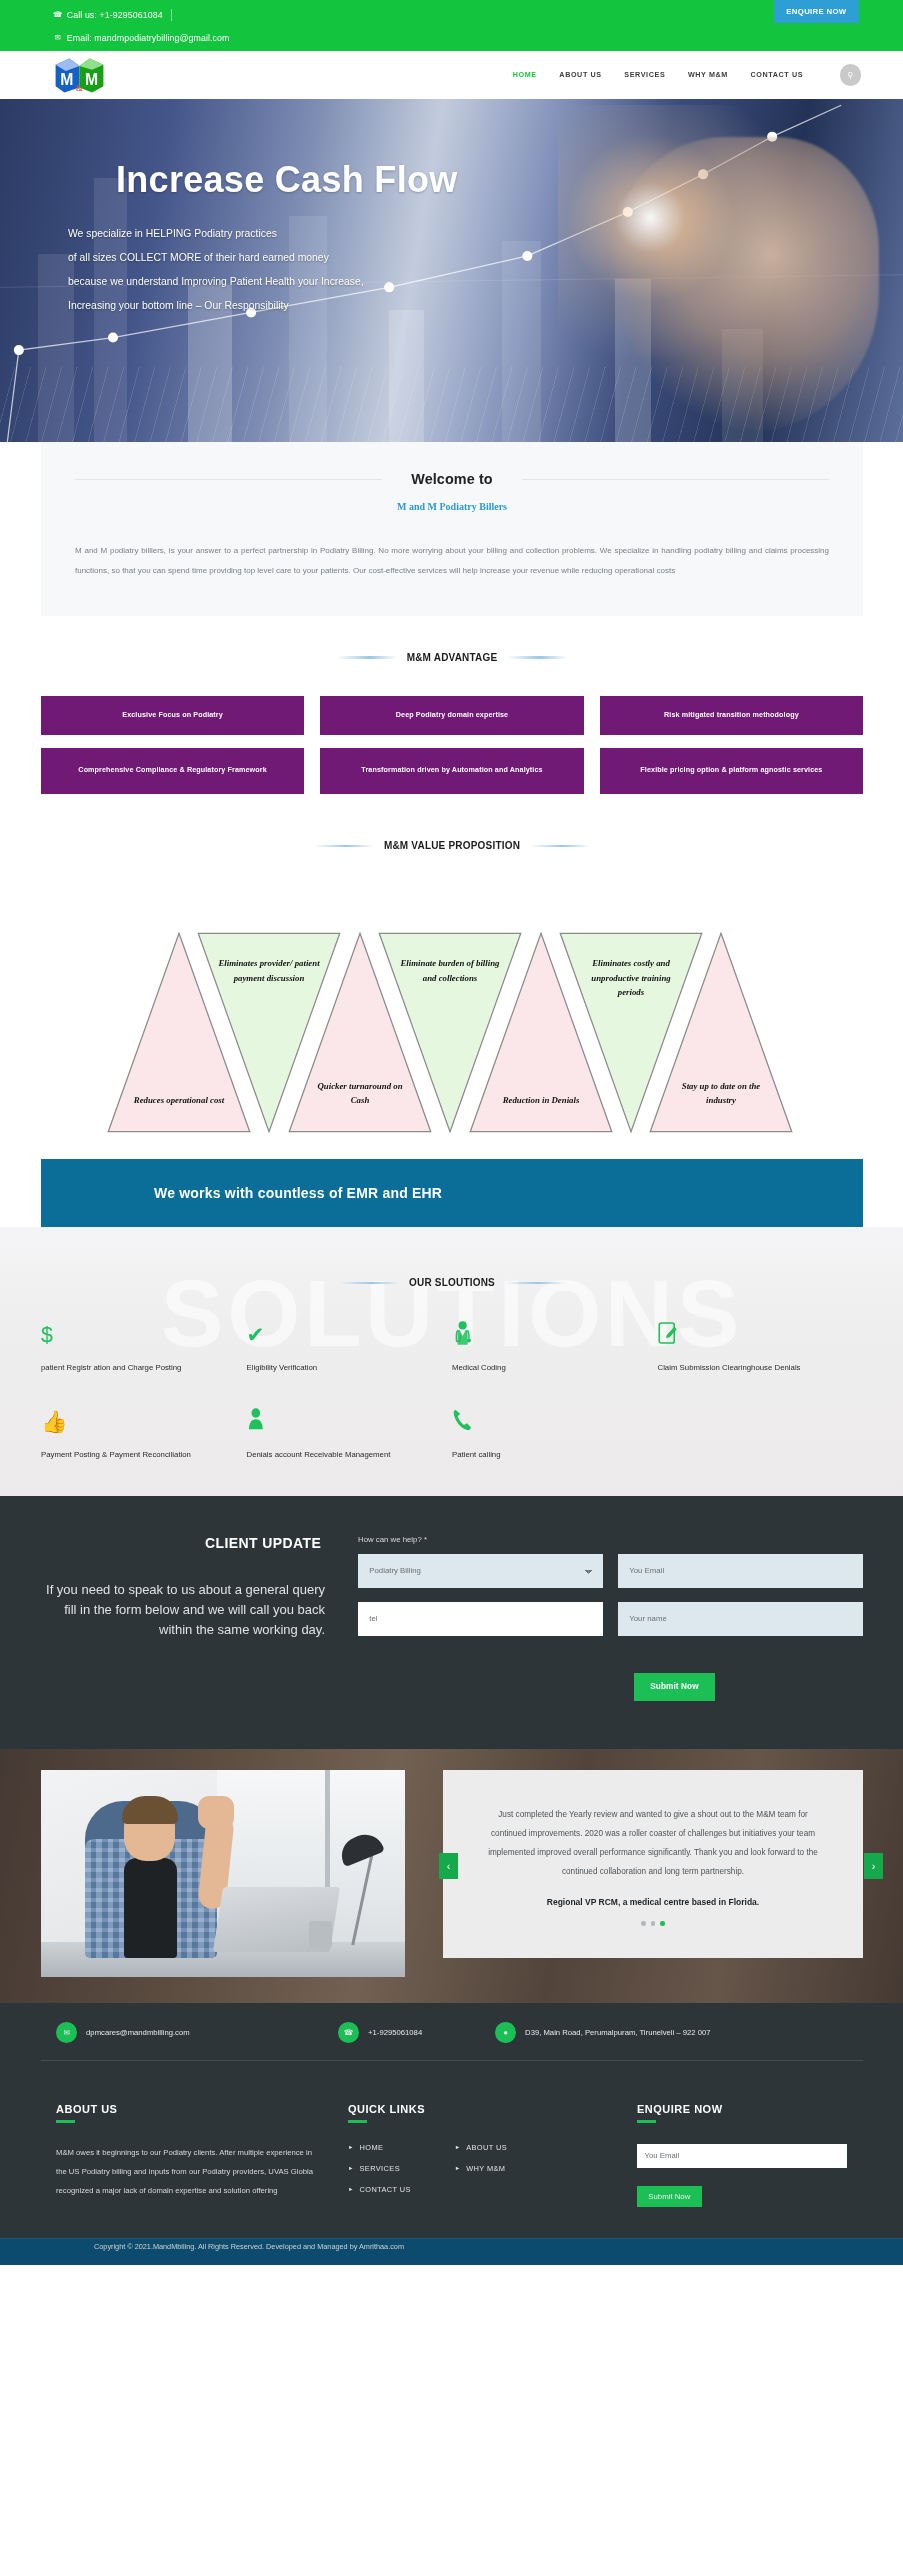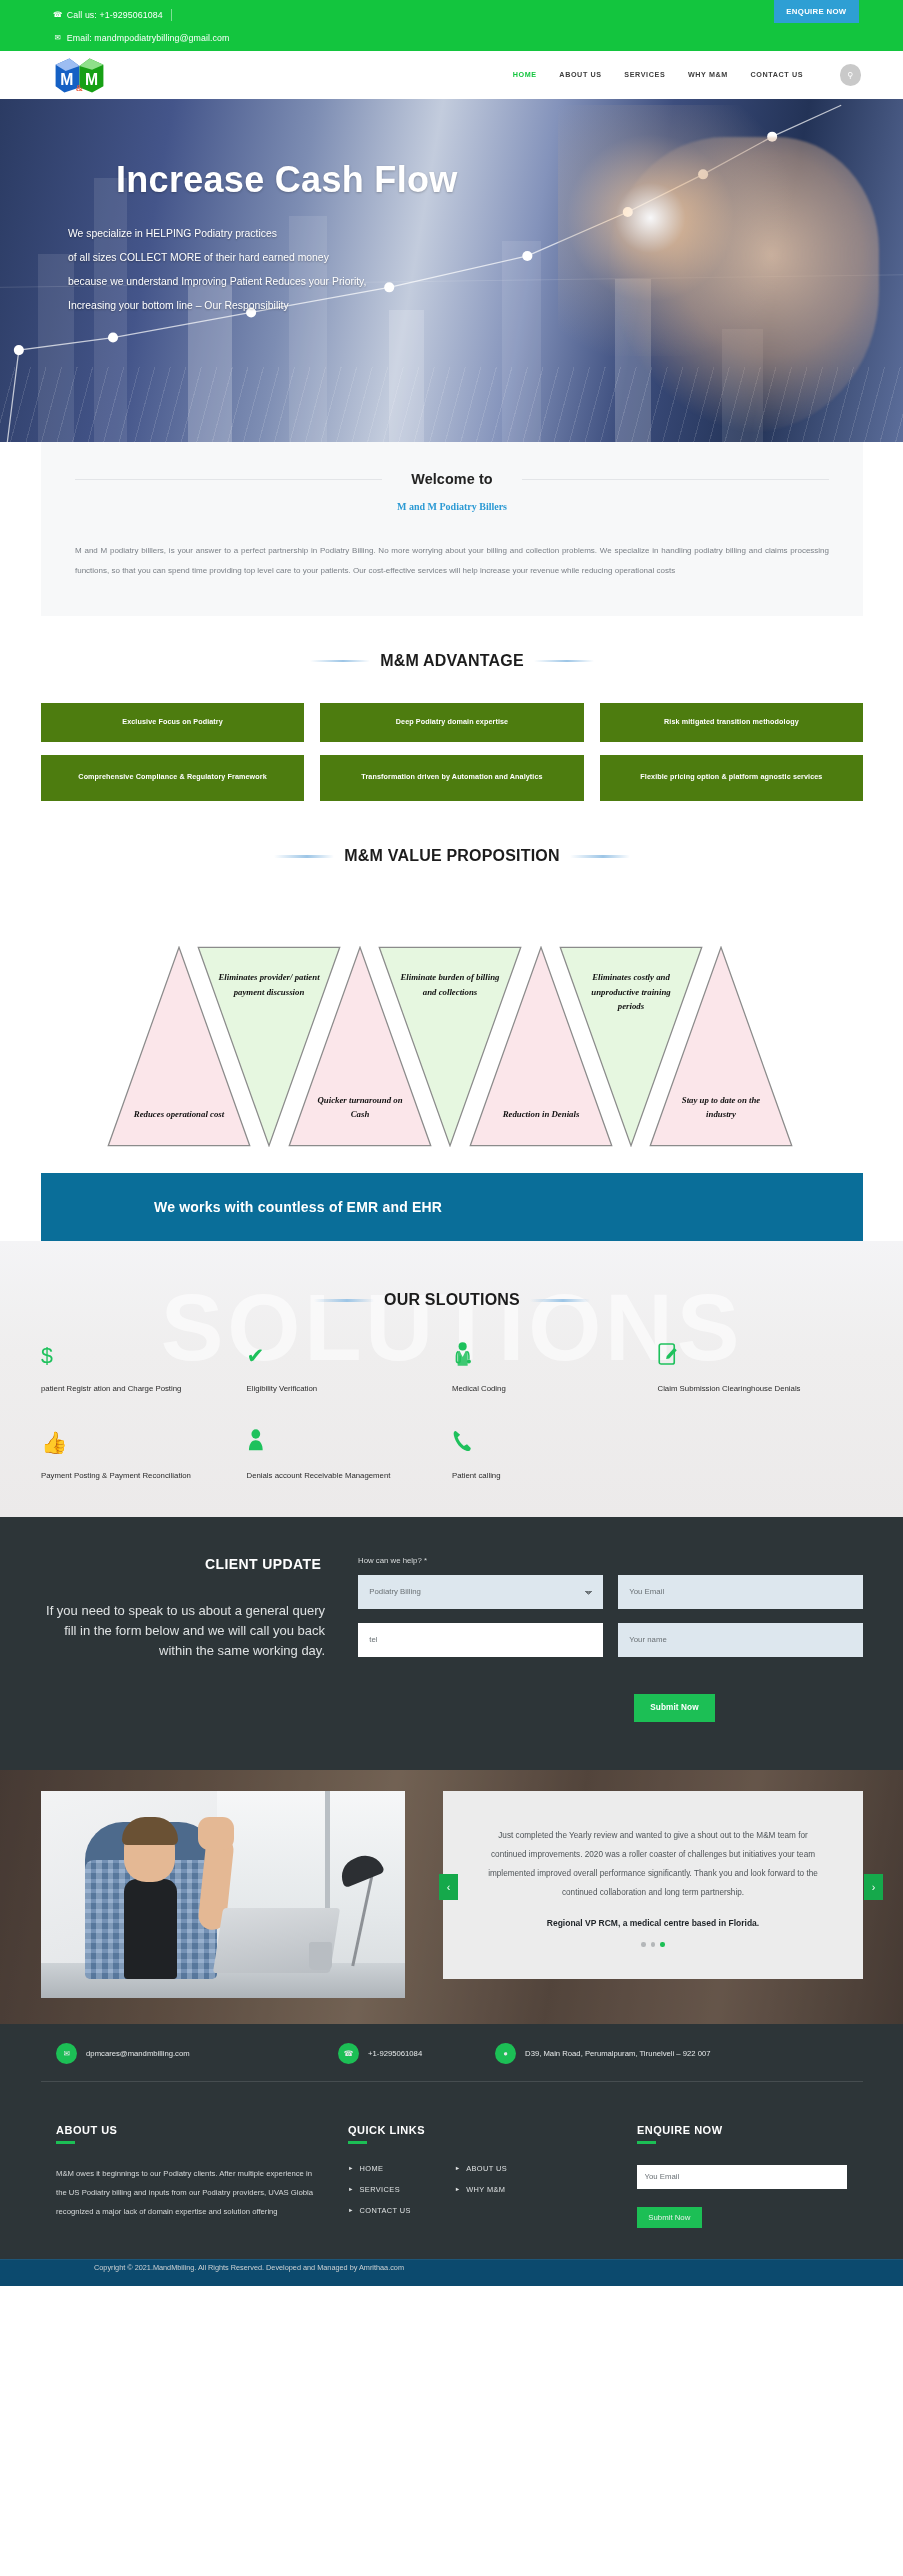--- a/index.html
+++ b/index.html
@@ -135,32 +135,32 @@
 
   
   .sec-head {
     display: flex; align-items: center; justify-content: center; gap: 10px;
   }
   .sec-head .grule {
     width: 60px; height: 2.5px; border-radius: 1.3px;
     background: linear-gradient(90deg, rgba(160,200,235,0) 0%, #9cc5e6 55%, rgba(160,200,235,0) 100%);
   }
   .sec-head h2 {
-    font-size: 16px; font-weight: bold; color: #1c1c1c; letter-spacing: 0.2px;
+    font-size: 10px; font-weight: bold; color: #1c1c1c; letter-spacing: 0.2px;
     white-space: nowrap;
   }
 
   
   .advantage { padding: 36px 0 8.8px; background: #fff; }
   .adv-grid {
     width: 822px; margin: 33px auto 0;
     display: grid; grid-template-columns: repeat(3,1fr); gap: 12.6px 16.3px;
   }
   .adv-cell {
-    background: #4d7c0f; color: #fff; min-height: 39px;
+    background: #701a75; color: #fff; min-height: 39px;
     display: flex; align-items: center; justify-content: center;
     text-align: center; font-size: 7.2px; font-weight: bold;
     line-height: 16.3px; padding: 6.3px 10px; letter-spacing: 0.1px;
   }
   .adv-cell.tall { min-height: 46px; }
 
   
   .valueprop { padding: 38px 0 0; background: #fff; }
   .tri-stage {
     position: relative; width: 690px; height: 213px;
@@ -488,21 +488,21 @@
       </g>
       <polyline points="0,300 1440,280" fill="none" stroke="rgba(255,255,255,.20)" stroke-width="1"></polyline>
     </svg>
     <div class="spike-row"></div>
     <div class="hand"></div>
     <div class="glow"></div>
     <div class="hero-inner">
       <h1>Increase Cash Flow</h1>
       <p>We specialize in HELPING Podiatry practices</p>
       <p>of all sizes COLLECT MORE of their hard earned money</p>
-      <p>because we understand Improving Patient Reduces your Priority,</p>
+      <p>because we understand Improving Patient Health your Increase,</p>
       <p>Increasing your bottom line – Our Responsibility</p>
     </div>
   </div>
 
   <div class="welcome-wrap">
     <div class="welcome-card">
       <div class="heading-ruled">
         <div class="rule"></div>
         <h2>Welcome to</h2>
         <div class="rule"></div>

